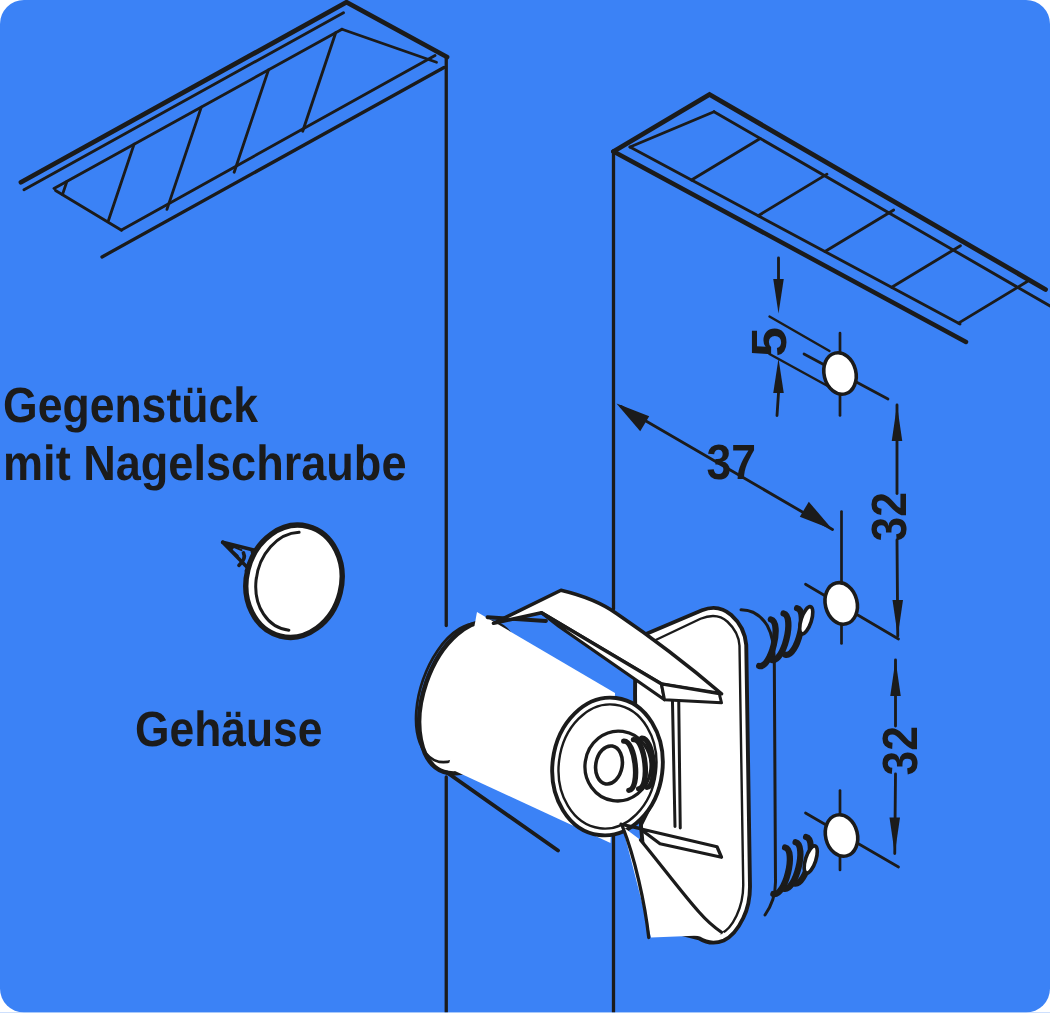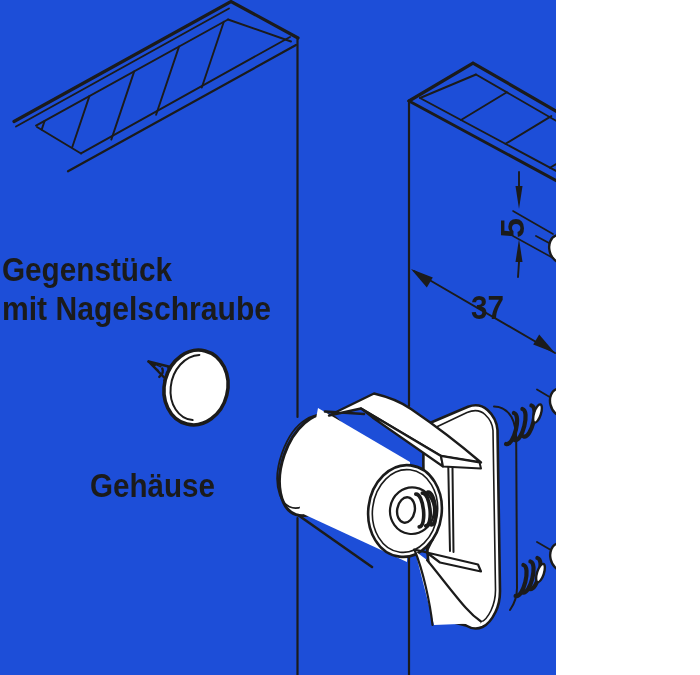--- a/index.html
+++ b/index.html
@@ -1,16 +1,16 @@
 <!DOCTYPE html>
 <html><head>
 <meta charset="utf-8">
 <style>
   html,body{margin:0;padding:0;background:#fff;}
-  .wrap{width:556px;height:675px;position:relative;background:#1d4ed8;overflow:hidden;}
+  .wrap{width:700px;height:675px;position:relative;background:#3b82f6;overflow:hidden;border-radius:16px;}
   svg{display:block;}
   text{font-family:"Liberation Sans", sans-serif;font-weight:bold;fill:#1b1b1b;}
 </style>
 </head>
 <body>
 <div class="wrap">
 <svg width="700" height="675" viewBox="0 0 700 675">
 <g stroke="#1b1b1b" fill="none" stroke-linecap="round">
 
 <g id="panel1">

